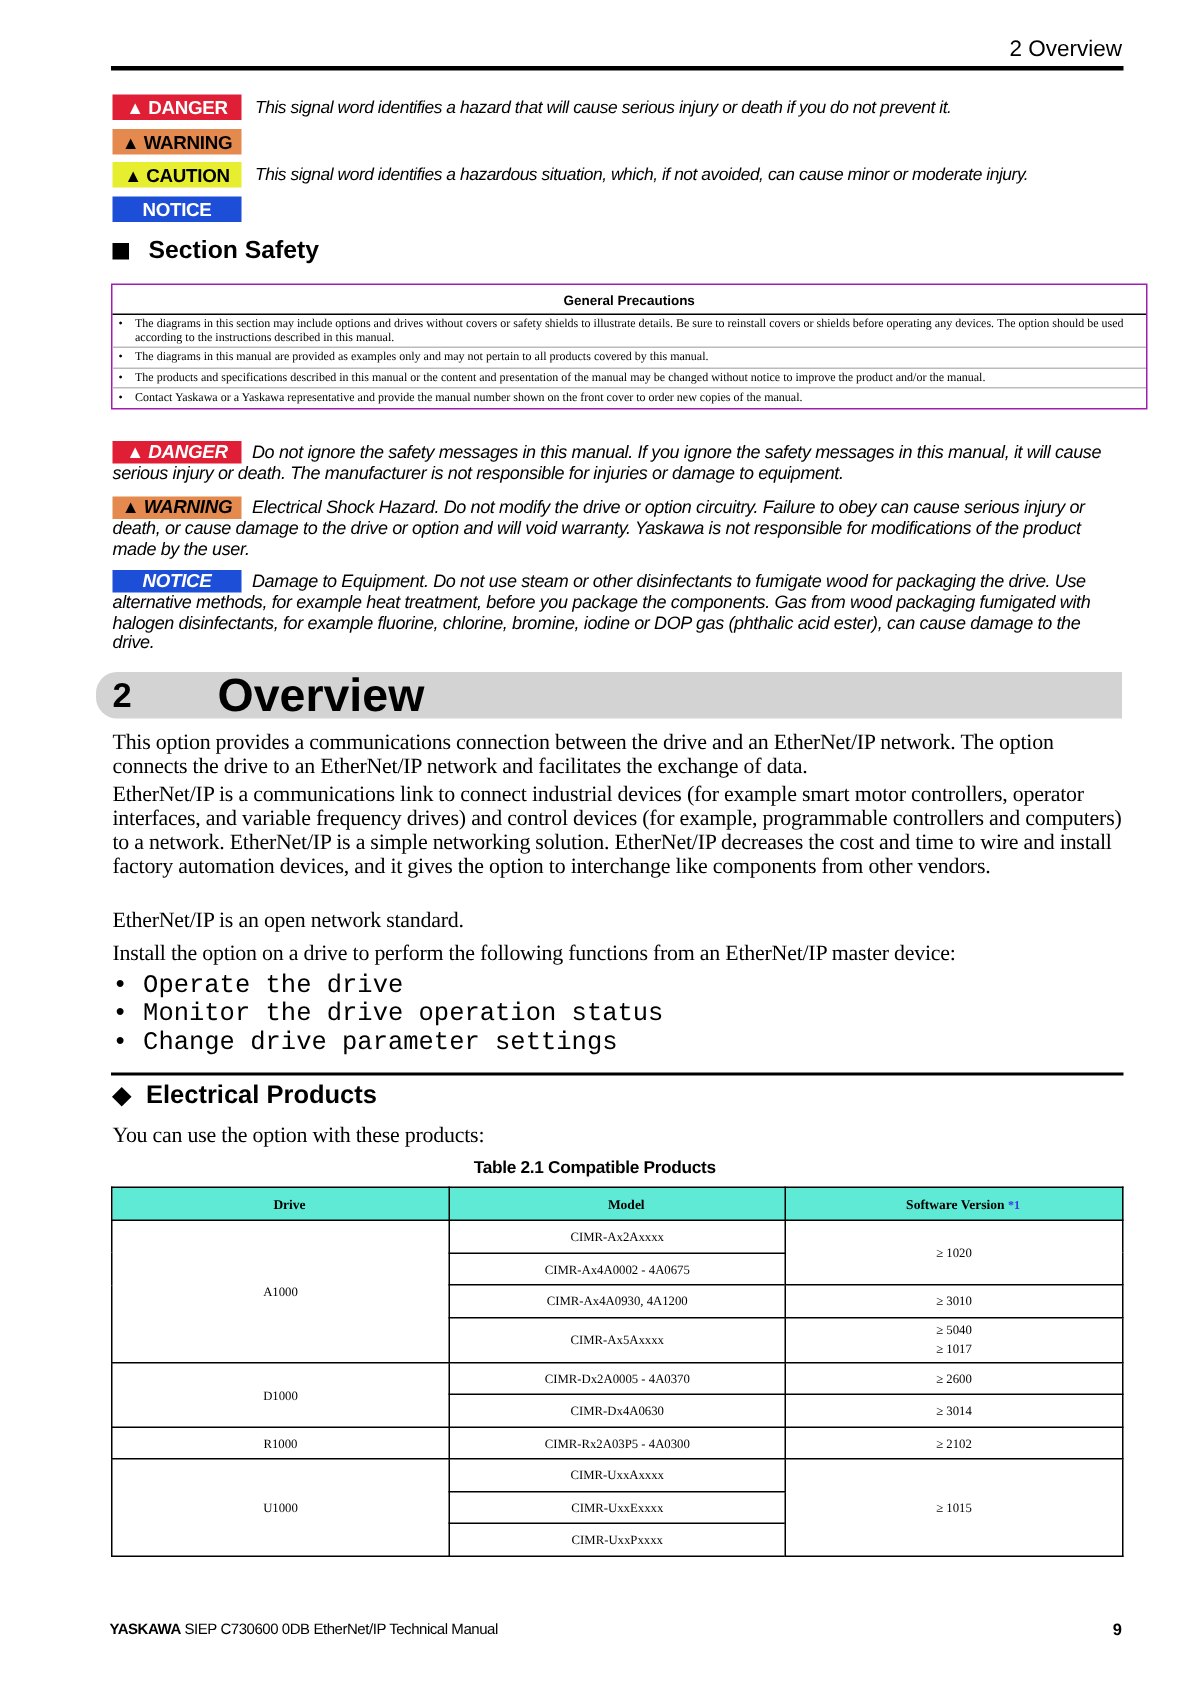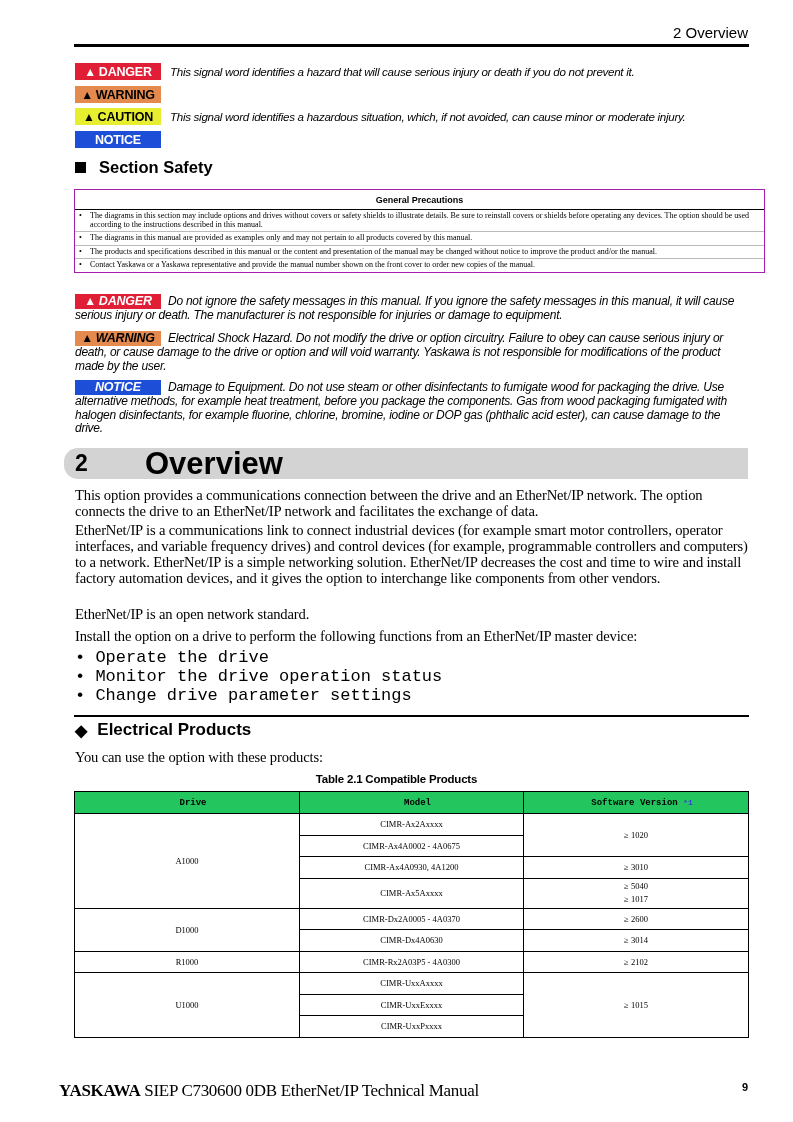--- a/index.html
+++ b/index.html
@@ -36,25 +36,25 @@
   .body { left:75px; width:675px; font-family:"Liberation Serif", serif; font-size:14.6px; line-height:16px; letter-spacing:-0.15px; }
   .bul { left:75px; font-family:Liberation Mono, monospace; font-size:17px; }
 
   .rule2 { left:74px; top:715px; width:675px; height:2px; background:#000; }
   .sub-h { left:75px; top:720px; font-weight:bold; font-size:17px; display:flex; align-items:center; }
   .diamond { font-size:16px; margin-right:10px; }
 
   .tcap { left:0; width:793px; top:773px; text-align:center; font-weight:bold; font-size:11.5px; letter-spacing:-0.2px; }
   table.cp { position:absolute; left:74px; top:791px; width:674px; border-collapse:collapse; table-layout:fixed; }
   table.cp td, table.cp th { border:1px solid #000; text-align:center; font-family:"Liberation Serif", serif; font-size:8.5px; padding:0; height:20.5px; }
-  table.cp th { background:#22c55e; font-family:Liberation Mono, monospace; font-weight:bold; font-size:9px; height:21px;padding-left:12px; }
+  table.cp th { background:#5eead4; font-family:Liberation Serif, serif; font-weight:bold; font-size:9px; height:21px;padding-left:12px; }
   table.cp th .ref { color:#3a3ae0; font-size:8px; }
   table.cp td.tall { height:29px; line-height:13px; }
 
-  .foot { left:59px; top:1081px; font-size:17px; letter-spacing:-0.3px;font-family:Liberation Serif, serif; }
+  .foot { left:73px; top:1081px; font-size:10px; letter-spacing:-0.3px; }
   .foot b { font-weight:bold; }
   .pnum { right:45px; top:1081px; font-size:11px; font-weight:bold; }
 </style>
 </head>
 <body>
 
 <div class="abs running-head">2  Overview</div>
 <div class="abs head-rule"></div>
 
 <div class="abs sig-row" style="top:63px">

